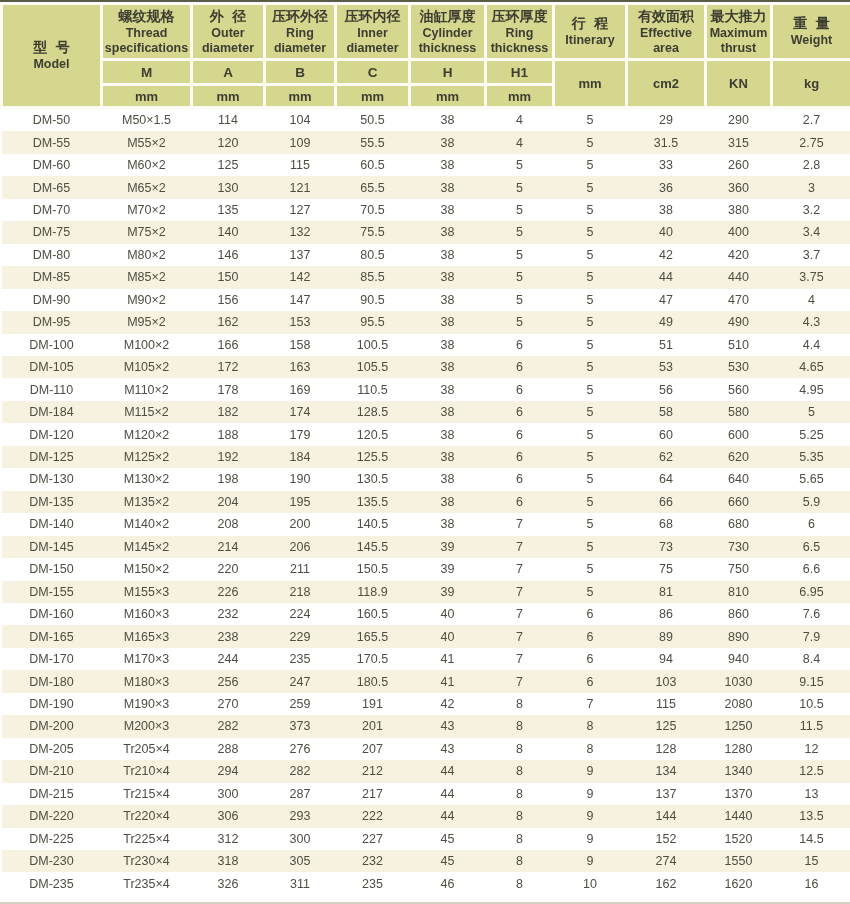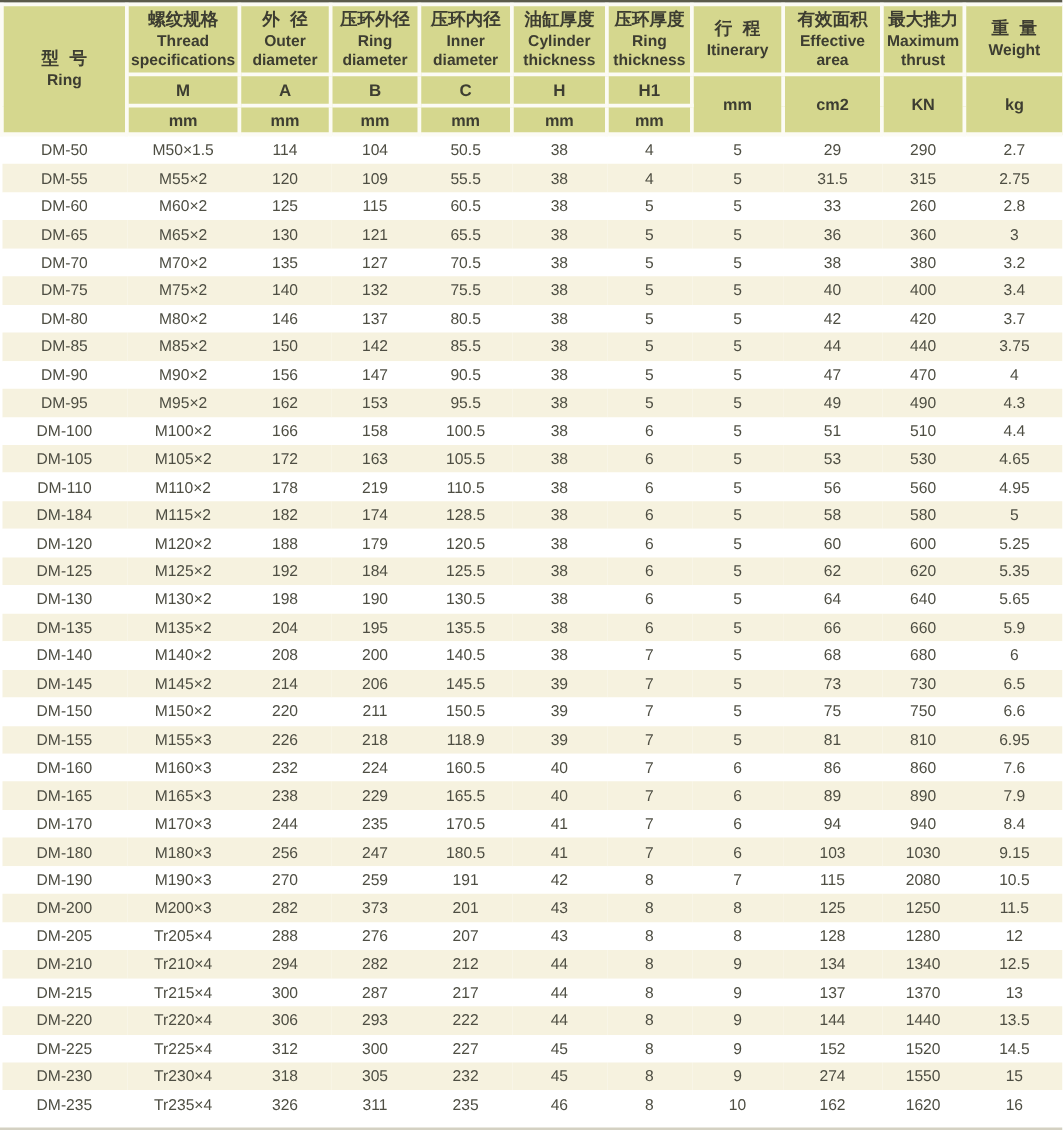--- a/index.html
+++ b/index.html
@@ -86,21 +86,21 @@
         <col class="c-ringt">
         <col class="c-itinerary">
       <col class="c-area">
         <col class="c-thrust">
         <col class="c-weight">
     </colgroup>
     <thead>
       <tr class="h-names">
         <th rowspan="3">
           <span class="zh">型 号</span>
-          <span class="en">Ring</span>
+          <span class="en">Model</span>
         </th>
         <th>
           <span class="zh">螺纹规格</span>
           <span class="en">Thread specifications</span>
         </th>
         <th>
           <span class="zh">外 径</span>
           <span class="en">Outer diameter</span>
         </th>
         <th>
@@ -311,21 +311,21 @@
           <td>6</td>
           <td>5</td>
           <td>53</td>
           <td>530</td>
           <td>4.65</td>
         </tr>
         <tr>
           <td>DM-110</td>
           <td>M110×2</td>
           <td>178</td>
-          <td>219</td>
+          <td>169</td>
           <td>110.5</td>
           <td>38</td>
           <td>6</td>
           <td>5</td>
           <td>56</td>
           <td>560</td>
           <td>4.95</td>
         </tr>
         <tr>
           <td>DM-184</td>

